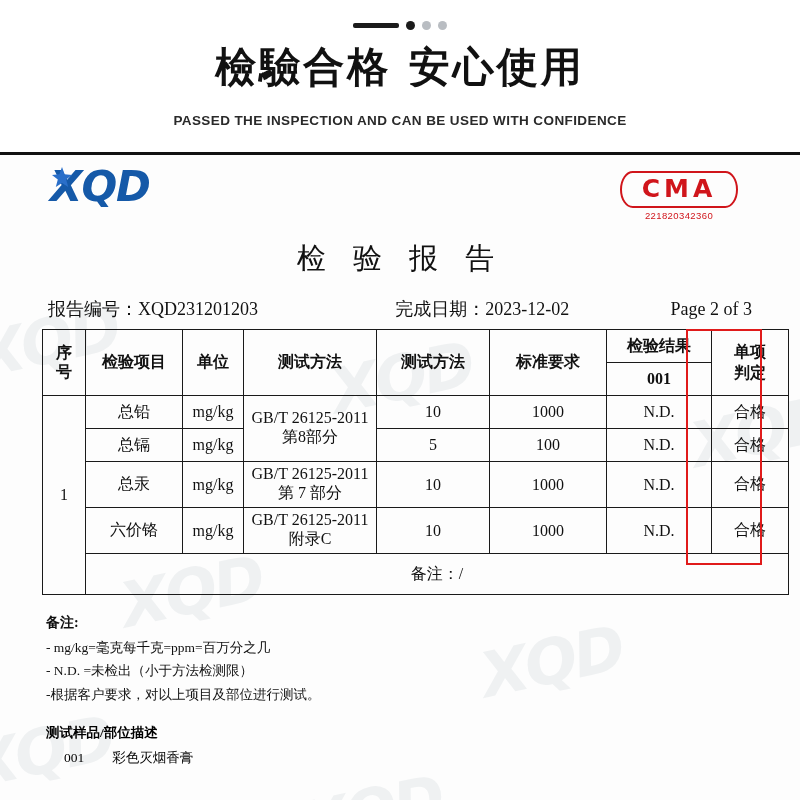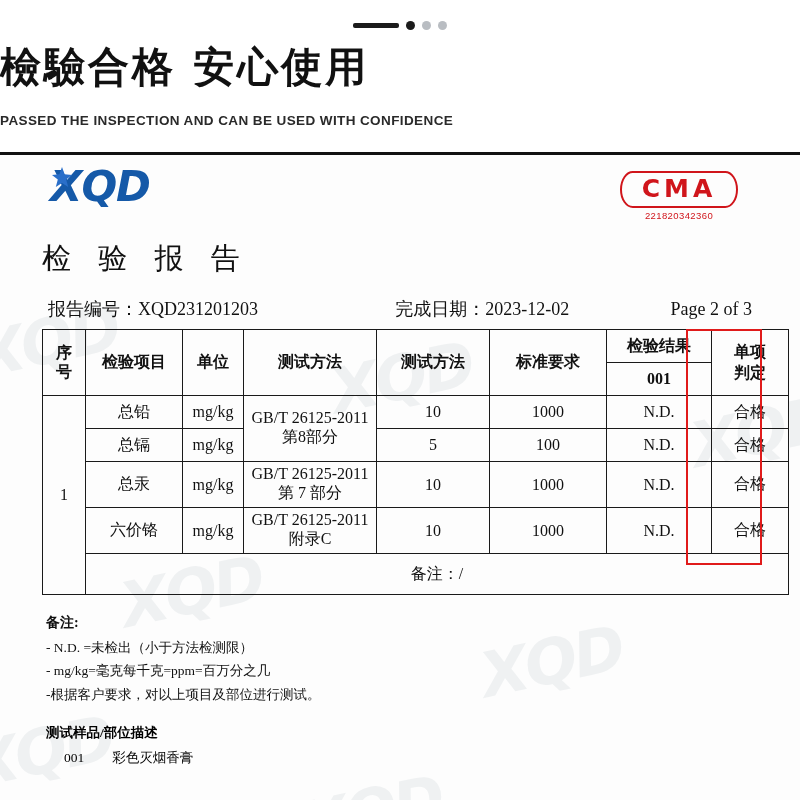--- a/index.html
+++ b/index.html
@@ -13,20 +13,21 @@
     font-family: "Liberation Sans", sans-serif;
     overflow: hidden;
   }
 
   
   .banner {
     position: relative;
     width: 800px;
     height: 140px;
     background: #ffffff;
+    text-align: center;
     overflow: hidden;
   }
   .dots-row {
     display: flex;
     align-items: center;
     justify-content: center;
     gap: 7px;
     padding-top: 18px;
     height: 14px;
   }
@@ -156,21 +157,21 @@
   .cma-num {
     color: #d0151b;
     font-family: Liberation Sans, sans-serif;
     font-size: 9.5px;
     letter-spacing: 0.4px;
     margin-top: 2px;
   }
 
   
   .doc-title {
-    text-align: left;
+    text-align: center;
     font-family: "DejaVu Sans", sans-serif;
     font-size: 29px;
     letter-spacing: 9px;
     color: #111;
     margin-top: -12px;
     margin-bottom: 18px;
   }
 
   
   .meta-row {
@@ -382,22 +383,22 @@
           <tr class="remark-row">
             <td colspan="7">备注：/</td>
           </tr>
         </tbody>
       </table>
       <div class="judge-overlay" style="left:644px; top:0px; width:72px; height:232px;"></div>
     </div>
 
     <div class="notes">
       <div class="notes-title">备注:</div>
+      <div>- mg/kg=毫克每千克=ppm=百万分之几</div>
       <div>- N.D. =未检出（小于方法检测限）</div>
-      <div>- mg/kg=毫克每千克=ppm=百万分之几</div>
       <div>-根据客户要求，对以上项目及部位进行测试。</div>
     </div>
 
     <div class="sample-title">测试样品/部位描述</div>
     <div class="sample-row">
       <span class="sid">001</span><span>彩色灭烟香膏</span>
     </div>
 
   </div>
 </div>

